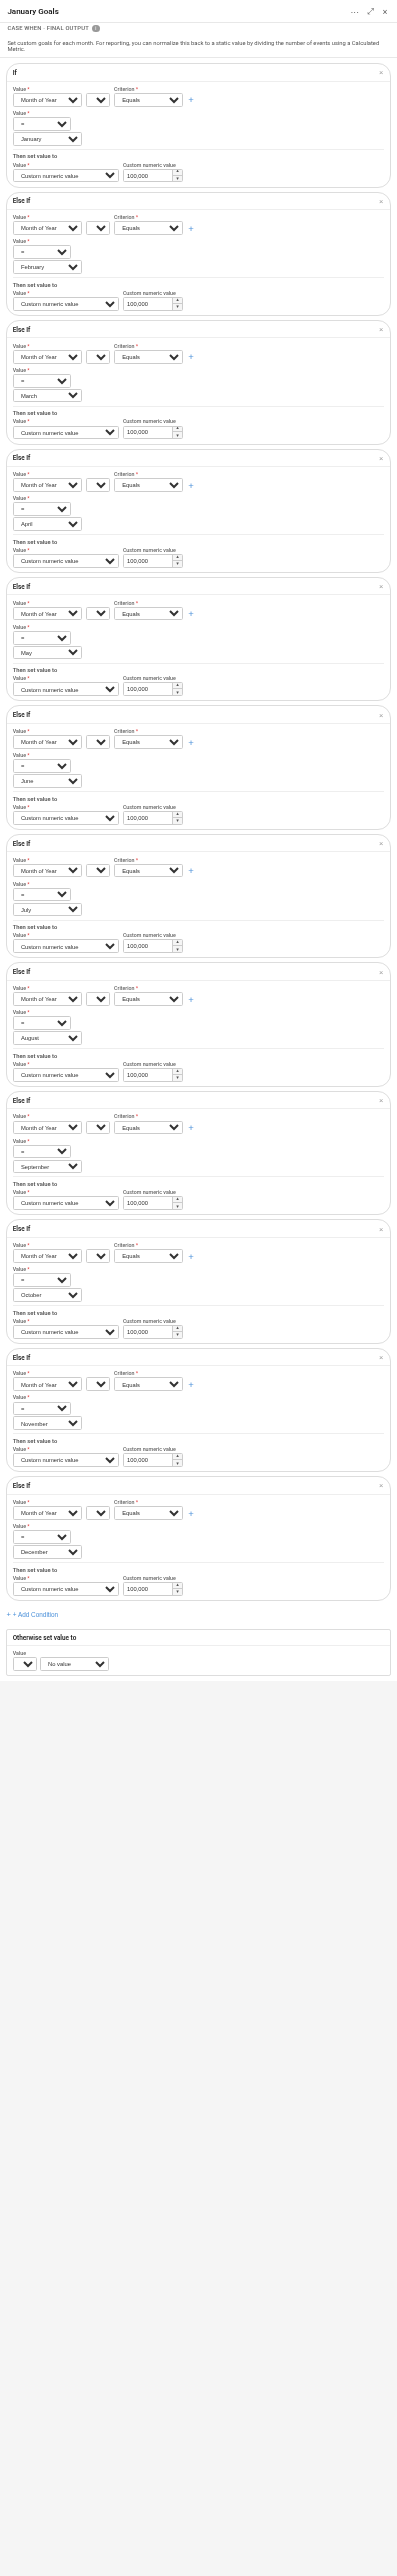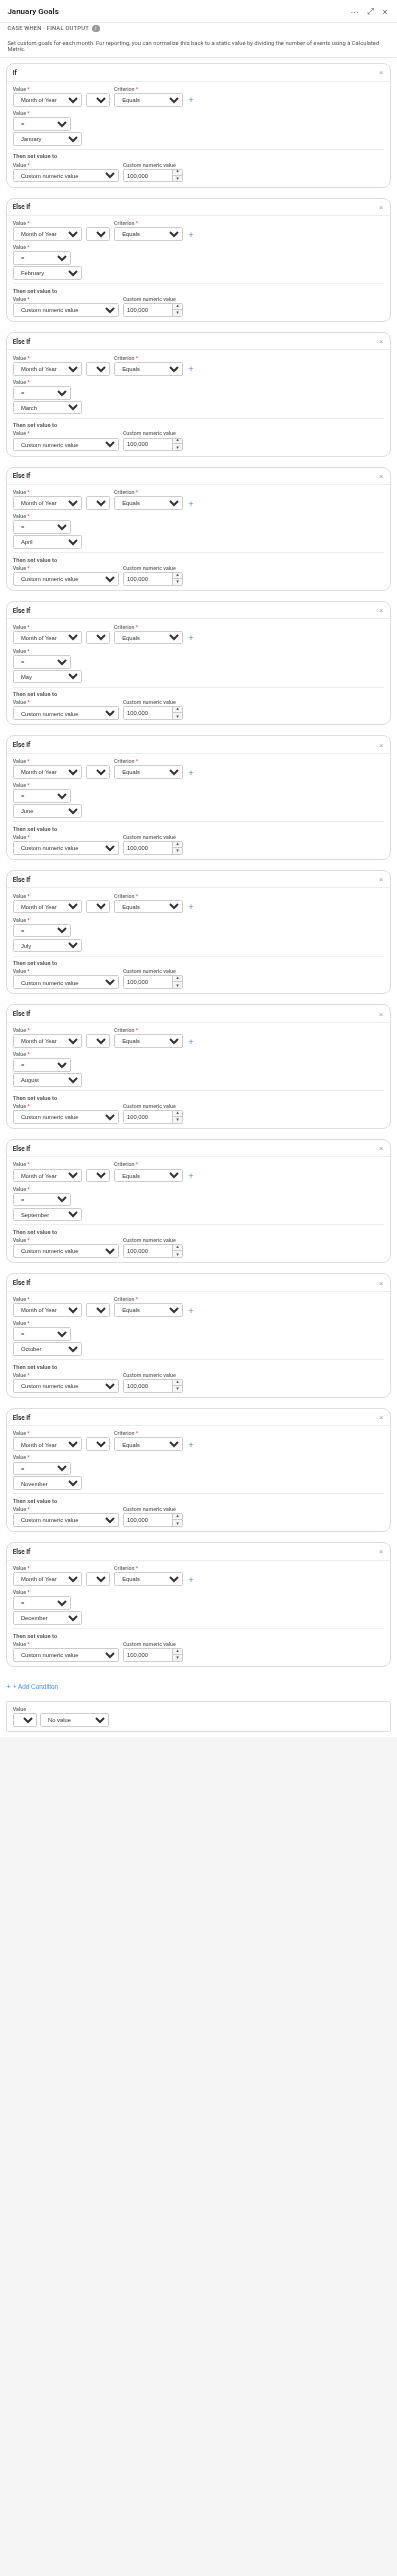--- a/index.html
+++ b/index.html
@@ -73,22 +73,22 @@
       font-size: 5.8px;
       color: #555;
       border-bottom: 0.5px solid #e8e8e8;
     }
     .content-area {
       padding: 5.3px 6.4px;
     }
     
     .condition-block {
       border: 0.5px solid #ddd;
-      border-radius: 8px;
-      margin-bottom: 10px;
+      border-radius: 13px;
+      margin-bottom: 4px;
       background: #fff;
       position: relative;
     }
     .condition-header {
       display: flex;
       align-items: center;
       justify-content: space-between;
       padding: 4.2px 5.3px 3.2px 5.3px;
       border-bottom: 0.5px solid #eee;
     }
@@ -908,20 +908,23 @@
     </div>
 
     
     <button class="add-condition-btn">
       <span style="font-size:7.4px;">+</span>
       <span>+ Add Condition</span>
     </button>
 
     
     <div class="otherwise-block">
+      <div class="otherwise-header">
+        <span class="otherwise-label">Otherwise set value to</span>
+      </div>
       <div class="otherwise-body">
         <div class="value-row-full">
           <div class="field-group">
             <span class="field-label">Value</span>
             <div style="display:flex;gap:3.2px;align-items:center;">
               <select style="width:24px">
                 <option>=</option>
               </select>
               <select class="select-md">
                 <option>No value</option>

